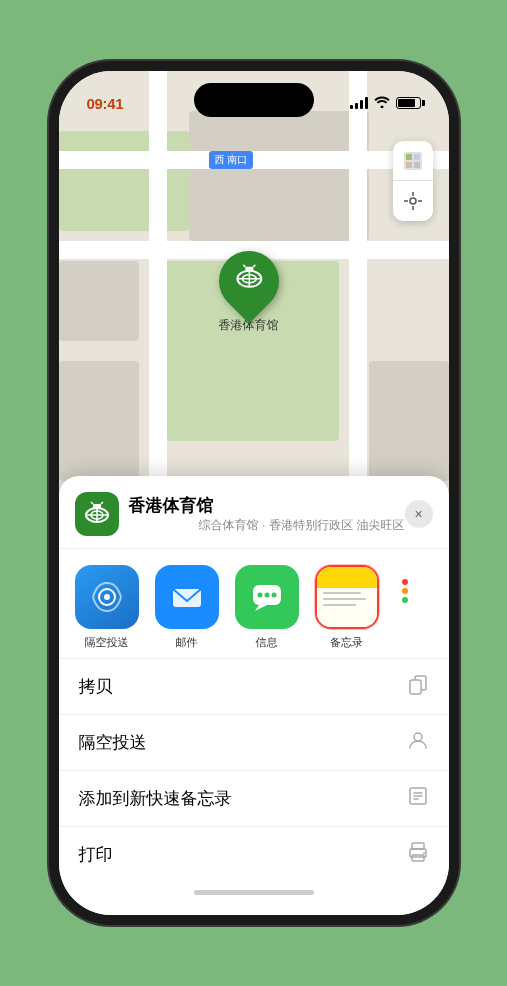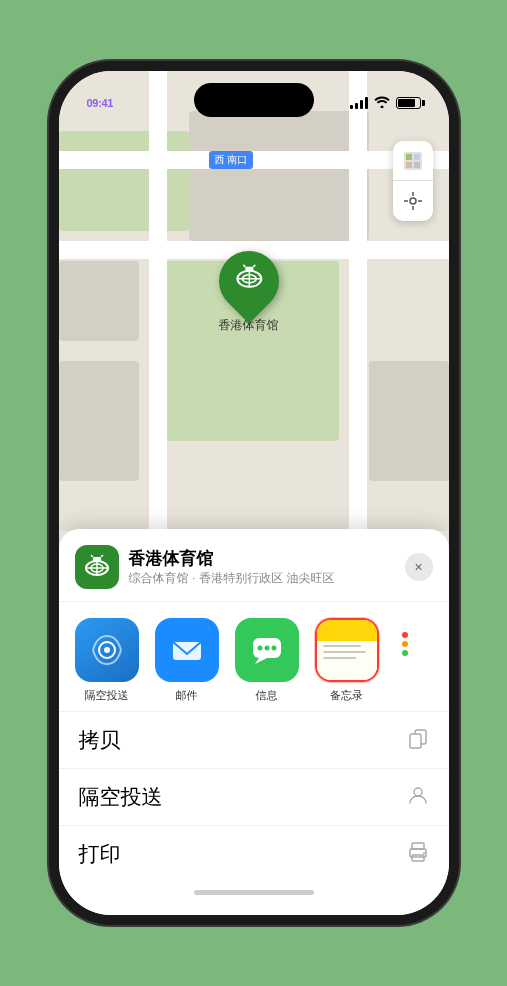--- a/index.html
+++ b/index.html
@@ -33,23 +33,23 @@
       height: 50px;
       background: transparent;
       z-index: 10;
       display: flex;
       align-items: center;
       justify-content: space-between;
       padding: 14px 28px 0;
     }
 
     .status-time {
-      font-size: 11px;
+      font-size: 15px;
       font-weight: 600;
-      color: #8b5cf6;
+      color: #c2410c;
       letter-spacing: -0.3px;
     }
 
     .status-icons {
       display: flex;
       align-items: center;
       gap: 6px;
     }
 
     .signal-bars {
@@ -266,20 +266,21 @@
     .venue-name {
       font-size: 17px;
       font-weight: 600;
       color: #000;
     }
 
     .venue-sub {
       font-size: 12px;
       color: #888;
       margin-top: 0;
+      text-align: right;
     }
 
     .close-btn {
       width: 28px;
       height: 28px;
       background: #e8e8e8;
       border-radius: 50%;
       display: flex;
       align-items: center;
       justify-content: center;
@@ -354,21 +355,21 @@
     .action-row {
       display: flex;
       align-items: center;
       justify-content: space-between;
       padding: 14px 20px;
       border-top: 1px solid #f0f0f0;
       cursor: pointer;
     }
 
     .action-label {
-      font-size: 21px;
+      font-size: 17px;
       color: #000;
     }
 
     .action-icon {
       font-size: 20px;
       color: #888;
     }
   </style>
 </head>
 <body>
@@ -553,20 +554,31 @@
       <span class="action-label">隔空投送</span>
       <span class="action-icon">
         <svg width="22" height="22" viewBox="0 0 22 22" fill="none">
           <circle cx="11" cy="8" r="4" stroke="#aaa" stroke-width="1.5"></circle>
           <path d="M3 19c0-4 3.6-7 8-7s8 3 8 7" stroke="#aaa" stroke-width="1.5" stroke-linecap="round"></path>
         </svg>
       </span>
     </div>
 
 
+    <div class="action-row">
+      <span class="action-label">添加到新快速备忘录</span>
+      <span class="action-icon">
+        <svg width="22" height="22" viewBox="0 0 22 22" fill="none">
+          <rect x="3" y="3" width="16" height="16" rx="2" stroke="#aaa" stroke-width="1.5"></rect>
+          <line x1="7" y1="8" x2="15" y2="8" stroke="#aaa" stroke-width="1.5" stroke-linecap="round"></line>
+          <line x1="7" y1="11" x2="15" y2="11" stroke="#aaa" stroke-width="1.5" stroke-linecap="round"></line>
+          <line x1="7" y1="14" x2="11" y2="14" stroke="#aaa" stroke-width="1.5" stroke-linecap="round"></line>
+        </svg>
+      </span>
+    </div>
 
     <div class="action-row" style="border-bottom:none;">
       <span class="action-label">打印</span>
       <span class="action-icon">
         <svg width="22" height="22" viewBox="0 0 22 22" fill="none">
           <rect x="5" y="2" width="12" height="6" rx="1" stroke="#aaa" stroke-width="1.5"></rect>
           <rect x="3" y="8" width="16" height="8" rx="1" stroke="#aaa" stroke-width="1.5"></rect>
           <rect x="5" y="14" width="12" height="6" rx="1" stroke="#aaa" stroke-width="1.5"></rect>
           <circle cx="17" cy="12" r="1" fill="#aaa"></circle>
         </svg>

